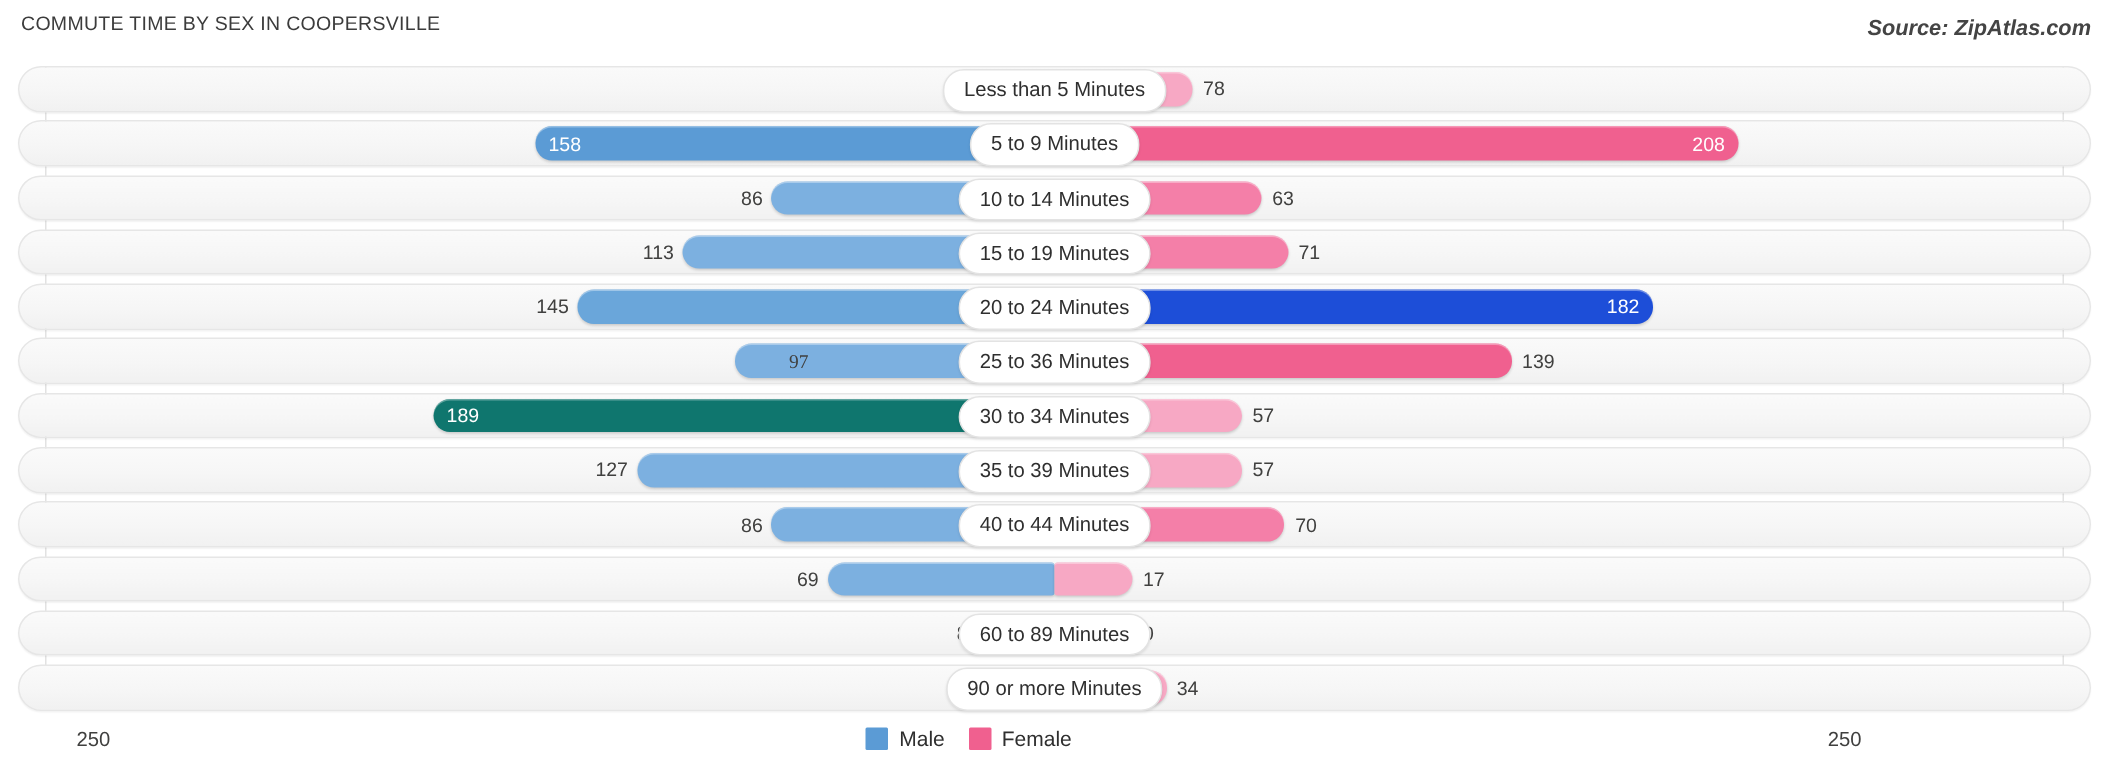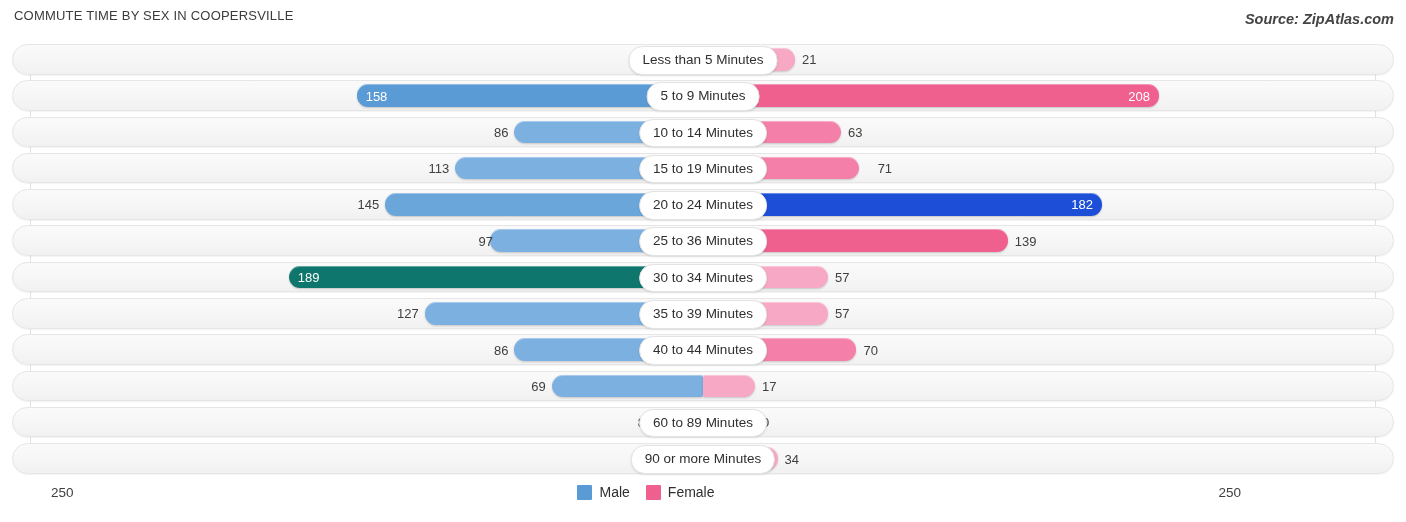--- a/index.html
+++ b/index.html
@@ -192,21 +192,21 @@
 
 <div id="plot">
   <div class="gridline" id="grid-left" style="left: 30px;"></div>
   <div class="gridline" id="grid-right" style="left: 1375px;"></div>
   <div id="rows">
       <div class="row">
         <div class="track"></div>
         <div class="bar male" style="background: rgb(168, 200, 236); left: 651px; width: 52px;"></div>
         <span class="outval" style="right: 761px;">14</span>
         <div class="bar female" style="background: rgb(247, 168, 196); left: 703px; width: 92.064px;"></div>
-        <span class="outval" style="left: 802.064px;">21</span>
+        <span class="outval" style="left: 802.064px;">78</span>
         <div class="center-label" style="left: 703px;">Less than 5 Minutes</div>
       </div>
       <div class="row">
         <div class="track"></div>
         <div class="bar male" style="background: rgb(91, 155, 213); left: 356.664px; width: 346.336px;">
           <span class="bar-inval">158</span>
         </div>
         <div class="bar female" style="background: rgb(240, 96, 143); left: 703px; width: 455.936px;">
           <span class="bar-inval">208</span>
         </div>
@@ -218,36 +218,36 @@
         <span class="outval" style="right: 897.512px;">86</span>
         <div class="bar female" style="background: rgb(244, 127, 168); left: 703px; width: 138.096px;"></div>
         <span class="outval" style="left: 848.096px;">63</span>
         <div class="center-label" style="left: 703px;">10 to 14 Minutes</div>
       </div>
       <div class="row">
         <div class="track"></div>
         <div class="bar male" style="background: rgb(124, 176, 224); left: 455.304px; width: 247.696px;"></div>
         <span class="outval" style="right: 956.696px;">113</span>
         <div class="bar female" style="background: rgb(244, 127, 168); left: 703px; width: 155.632px;"></div>
-        <span class="outval" style="left: 865.632px; margin-left: 12px;">71</span>
+        <span class="outval" style="left: 865.632px;">71</span>
         <div class="center-label" style="left: 703px;">15 to 19 Minutes</div>
       </div>
       <div class="row">
         <div class="track"></div>
         <div class="bar male" style="background: rgb(106, 166, 218); left: 385.16px; width: 317.84px;"></div>
         <span class="outval" style="right: 1026.84px;">145</span>
         <div class="bar female" style="background: #1d4ed8; left: 703px; width: 398.944px;">
           <span class="bar-inval">182</span>
         </div>
         <div class="center-label" style="left: 703px;">20 to 24 Minutes</div>
       </div>
       <div class="row">
         <div class="track"></div>
         <div class="bar male" style="background: rgb(124, 176, 224); left: 490.376px; width: 212.624px;"></div>
-        <span class="outval" style="right: 913px;">97</span>
+        <span class="outval" style="right: 867px; font-family: Liberation Serif, serif;">97</span>
         <div class="bar female" style="background: rgb(240, 96, 143); left: 703px; width: 304.688px;"></div>
         <span class="outval" style="left: 1014.69px;">139</span>
         <div class="center-label" style="left: 703px;">25 to 36 Minutes</div>
       </div>
       <div class="row">
         <div class="track"></div>
         <div class="bar male" style="background: #0f766e; left: 288.712px; width: 414.288px;">
           <span class="bar-inval">189</span>
         </div>
         <div class="bar female" style="background: rgb(247, 168, 196); left: 703px; width: 124.944px;"></div>

